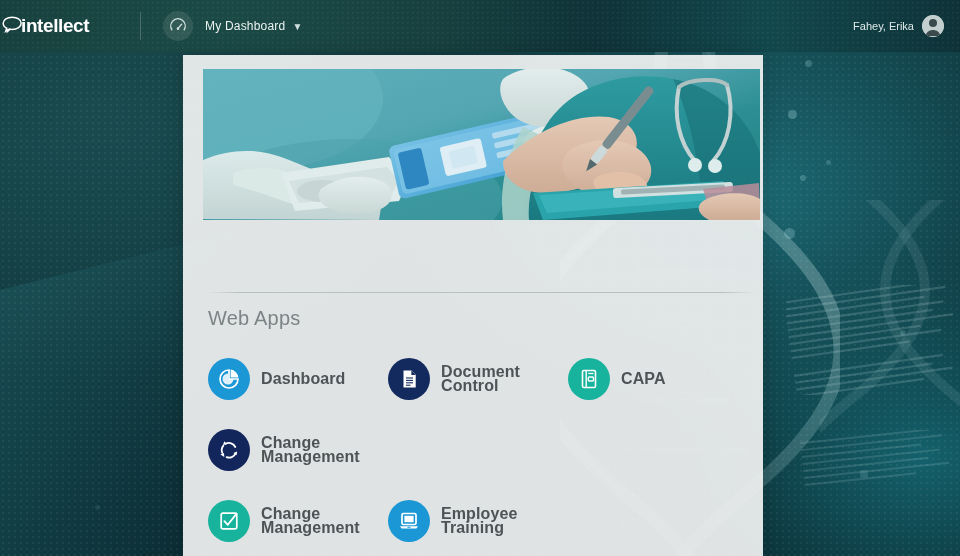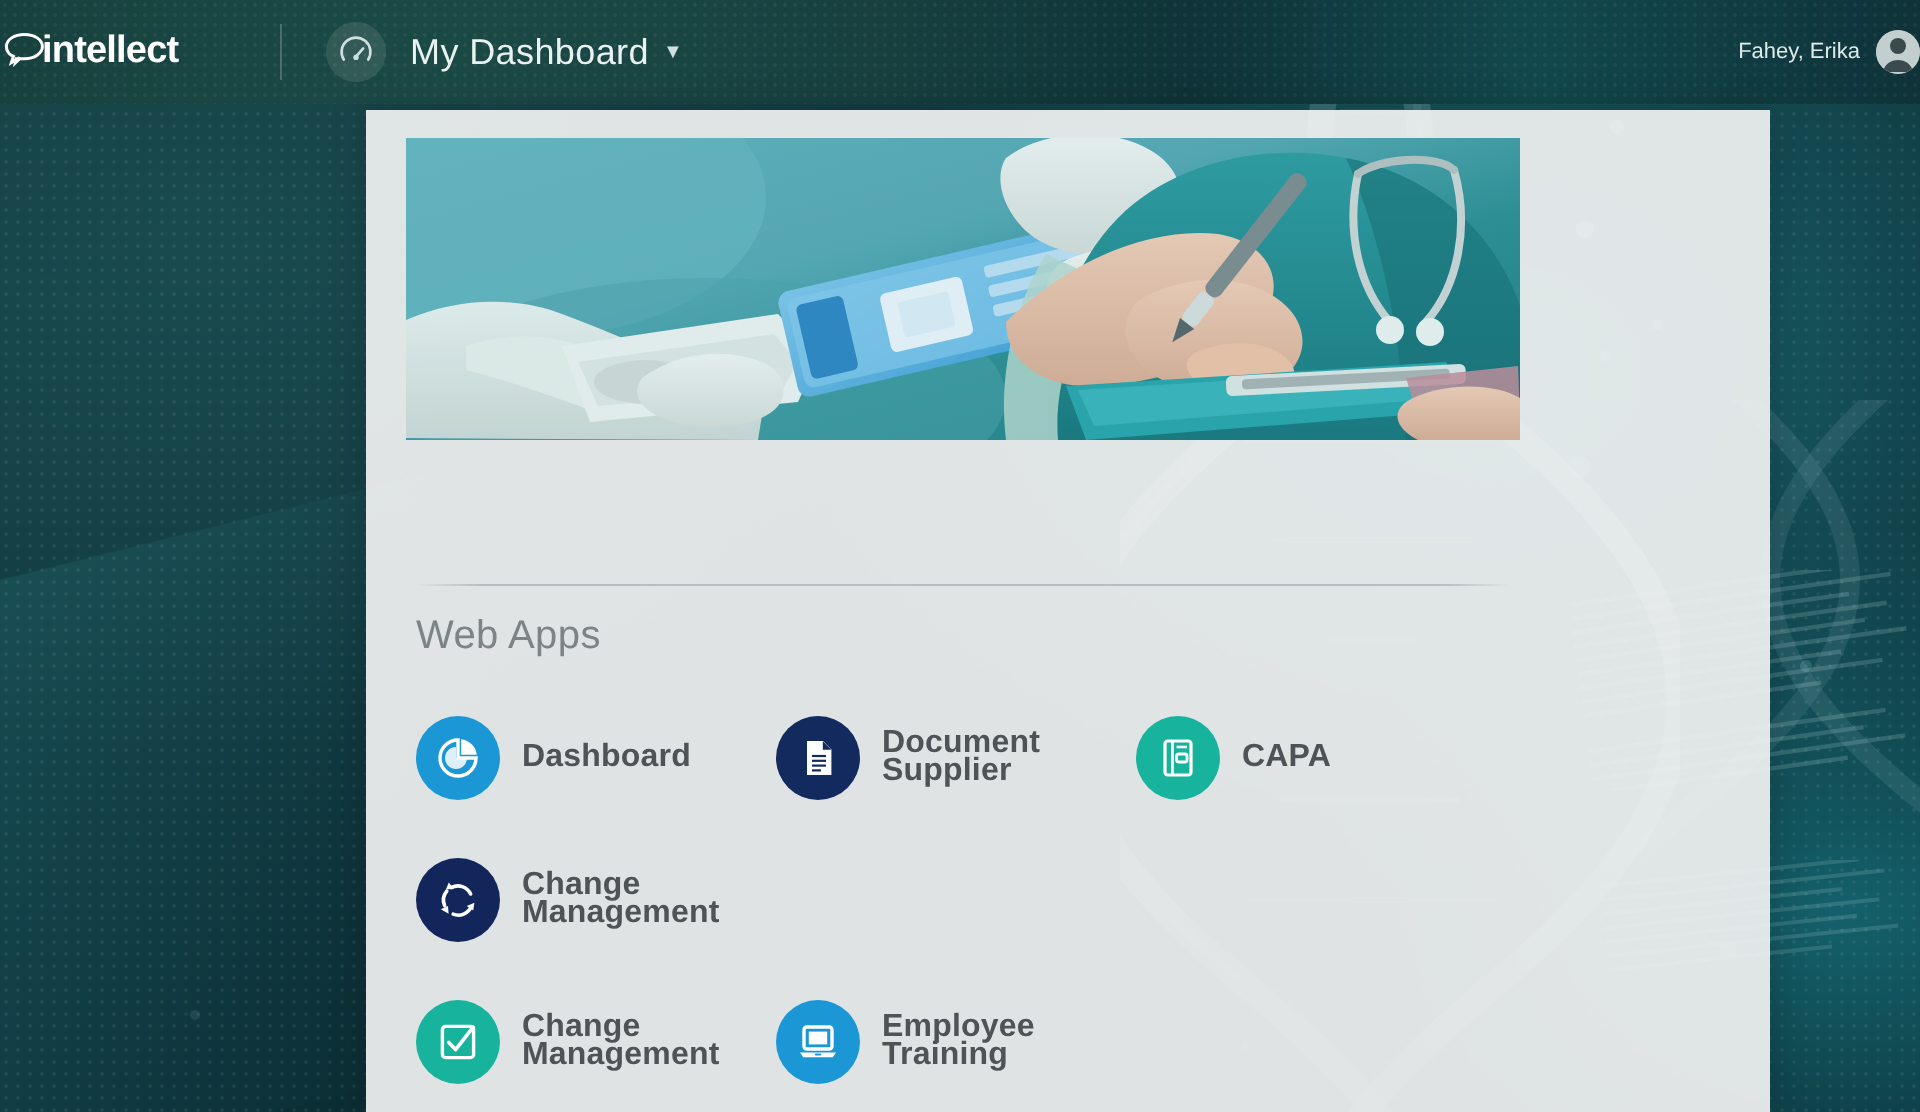--- a/index.html
+++ b/index.html
@@ -58,36 +58,36 @@
   #logo-wrap { display:flex; align-items:center; width:132px; }
   #logo-text {
     color:#fff; font-size:19px; font-weight:bold; letter-spacing:-.4px; margin-left:-3px;
   }
   .hdr-divider { width:1px; height:28px; background:rgba(255,255,255,.22); margin:0 22px 0 8px; }
   #dash-icon {
     width:30px; height:30px; border-radius:50%;
     background:rgba(255,255,255,.10);
     display:flex; align-items:center; justify-content:center; margin-right:12px;
   }
-  #dash-title { color:#e9f2f1; font-size:18px; letter-spacing:.2px; }
+  #dash-title { color:#e9f2f1; font-size:12px; letter-spacing:.2px; }
   #dash-caret {
     margin-left:7px; color:#cfe0de; font-size:10px;
   }
   #user-area {
-    margin-left:auto; display:flex; align-items:center; padding-right:0; gap:8px;
+    margin-left:auto; display:flex; align-items:center; padding-right:16px; gap:8px;
   }
   #user-name { color:#dfebea; font-size:11px; }
   #avatar {
     width:22px; height:22px; border-radius:50%; background:#b9c6c5;
     display:flex; align-items:flex-end; justify-content:center; overflow:hidden;
   }
 
   
   #panel {
-    position:absolute; left:183px; top:55px; width:702px; height:501px; z-index:20;
+    position:absolute; left:183px; top:55px; width:580px; height:501px; z-index:20;
     background:rgba(240,241,241,.93);
     box-shadow:0 0 18px rgba(0,0,0,.20);
     overflow:hidden;
   }
   #hero {
     position:absolute; left:20px; top:14px; width:557px; height:151px;
     overflow:hidden; background:#2f7f88;
   }
   #hero svg { display:block; }
   #divider {
@@ -365,21 +365,21 @@
             <path d="M6.5 3.5h8l4.2 4.2v12.8H6.5z" fill="#fff"></path>
             <path d="M14.4 3.6v4.3h4.3" fill="#122a5e"></path>
             <g stroke="#122a5e" stroke-width="1.1">
               <line x1="9" y1="11" x2="16" y2="11"></line>
               <line x1="9" y1="13.4" x2="16" y2="13.4"></line>
               <line x1="9" y1="15.8" x2="16" y2="15.8"></line>
               <line x1="9" y1="18.2" x2="13.5" y2="18.2"></line>
             </g>
           </svg>
         </span>
-        <span class="app-label">Document Supplier</span>
+        <span class="app-label">Document Control</span>
       </div>
 
       <div class="app col2">
         <span class="app-icon" style="background:#17b39d;">
           <svg width="24" height="24" viewBox="0 0 24 24">
             <rect x="5.5" y="3.5" width="13" height="17" rx="1.4" fill="none" stroke="#fff" stroke-width="1.6"></rect>
             <line x1="9.2" y1="3.5" x2="9.2" y2="20.5" stroke="#fff" stroke-width="1.4"></line>
             <rect x="11.3" y="10" width="5.2" height="4" rx="1" fill="none" stroke="#fff" stroke-width="1.4"></rect>
             <line x1="11.3" y1="6.5" x2="16.5" y2="6.5" stroke="#fff" stroke-width="1.3"></line>
           </svg>

